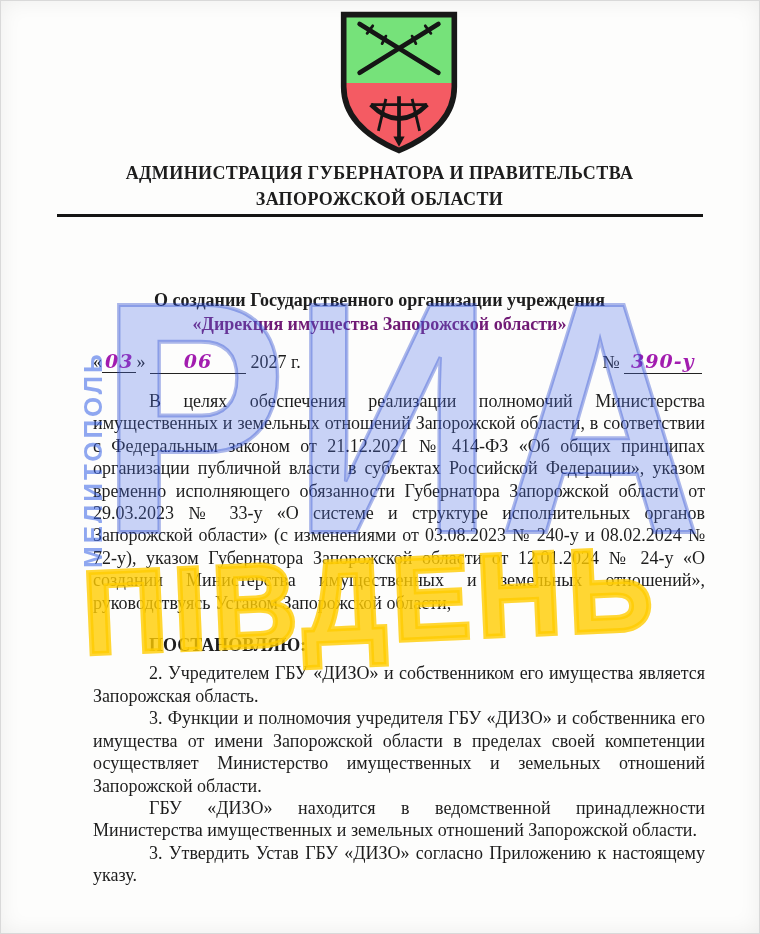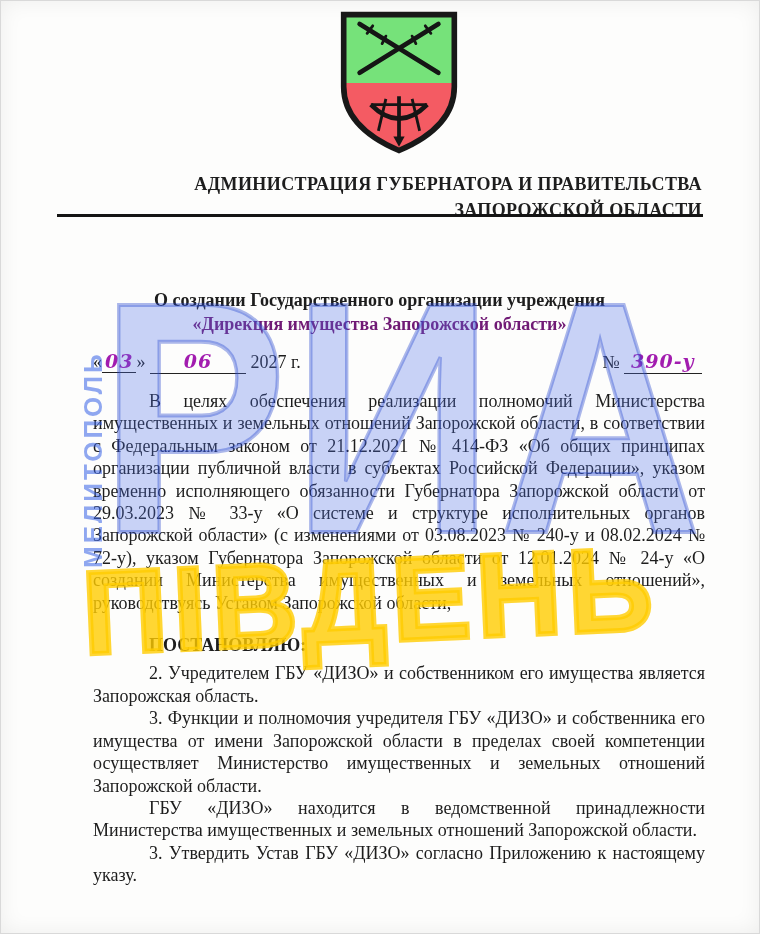--- a/index.html
+++ b/index.html
@@ -8,22 +8,22 @@
 
   .page {
     position:relative; width:760px; height:934px; margin:0 auto;
     background:#fdfdfc; overflow:hidden;
     box-shadow: inset 0 0 0 1px #d9d9d9, inset 0 0 22px rgba(0,0,0,0.07);
   }
 
   .emblem { position:absolute; left:330px; top:8px; width:138px; height:150px; }
 
   .org-header {
-    position:absolute; left:57px; right:58px; top:171px;
-    text-align:right; font-weight:bold; font-size:18px; line-height:1.45;
+    position:absolute; left:57px; right:58px; top:160px;
+    text-align:center; font-weight:bold; font-size:18px; line-height:1.45;
     letter-spacing:0.4px;
   }
   .header-rule { position:absolute; left:57px; right:57px; top:214px; height:2.5px; background:#141414; }
 
   .doc-type {
     position:absolute; left:57px; right:58px; top:227px;
     text-align:center; font-weight:bold; font-size:18px; line-height:1.3;
   }
   .doc-title {
     position:absolute; left:57px; right:58px; top:288px;

